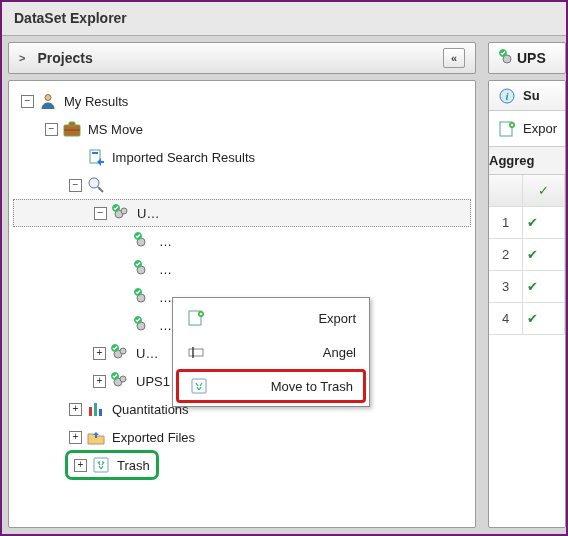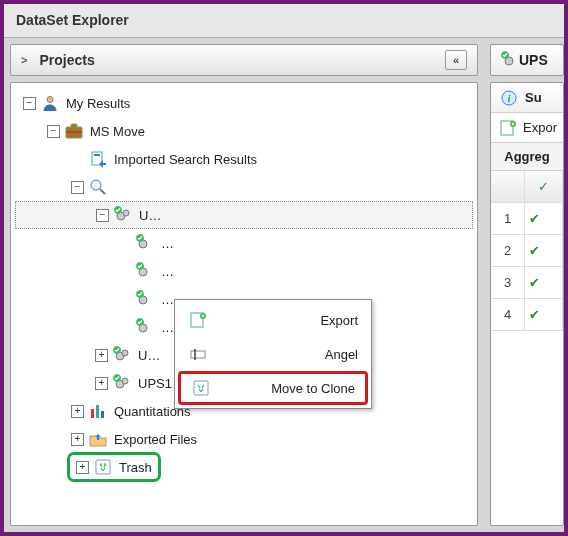--- a/index.html
+++ b/index.html
@@ -11,21 +11,21 @@
     font-family: "Segoe UI", Tahoma, Arial, sans-serif;
     font-size: 13px;
     color: #222;
     background: #f0f0f0;
     overflow: hidden;
   }
   .window {
     width: 568px;
     height: 536px;
     background: #ec4899;
-    border: 4px solid #701a75;
+    border: 2px solid #701a75;
     position: relative;
   }
   .title-bar {
     height: 34px;
     padding: 8px 12px;
     font-weight: bold;
     font-size: 14px;
     color: #333;
     border-bottom: 1px solid #aaa;
     background: #e8e8e8;
@@ -184,35 +184,34 @@
     height: 30px;
     display: flex;
     align-items: center;
     padding: 0 8px;
     gap: 6px;
     font-weight: bold;
     border-bottom: 1px solid #ccc;
     background: linear-gradient(#fff,#f0f0f0);
   }
   .toolbar-row {
-    height: 30px;
+    height: 36px;
     display: flex;
     align-items: center;
     padding: 0 8px;
     gap: 6px;
     border-bottom: 1px solid #ccc;
   }
   .group-header {
     height: 28px;
     display: flex; align-items: center;
-    padding: 0 12px;
+    padding: 0 0;
     font-weight: bold;
     background: #f3f3f3;
     border-bottom: 1px solid #ccc;
-    justify-content: center;
   }
   .mini-table {
     flex:1;
     overflow:hidden;
   }
   .mini-head, .mini-row {
     display: grid;
     grid-template-columns: 34px 1fr;
     height: 32px;
     border-bottom: 1px solid #ddd;
@@ -445,21 +444,21 @@
             </span>
             <span>Angel</span>
           </div>
           <div class="ctx-item highlight">
             <span class="icon">
               <svg width="18" height="18" viewBox="0 0 18 18">
                   <rect x="2" y="2" width="14" height="14" rx="1" fill="#fff" stroke="#7aa0c4"></rect>
                   <path d="M6 6 l2 3 M12 6 l-2 3 M9 13 l-2-3 M9 13 l2-3" stroke="#3b7" stroke-width="1.3" fill="none"></path>
                 </svg>
             </span>
-            <span>Move to Clone</span>
+            <span>Move to Trash</span>
           </div>
         </div>
 
       </div>
     </div>
 
     <div class="right-panel">
       <div class="tab-card">
         <span class="icon">
           <svg width="18" height="18" viewBox="0 0 18 18">

